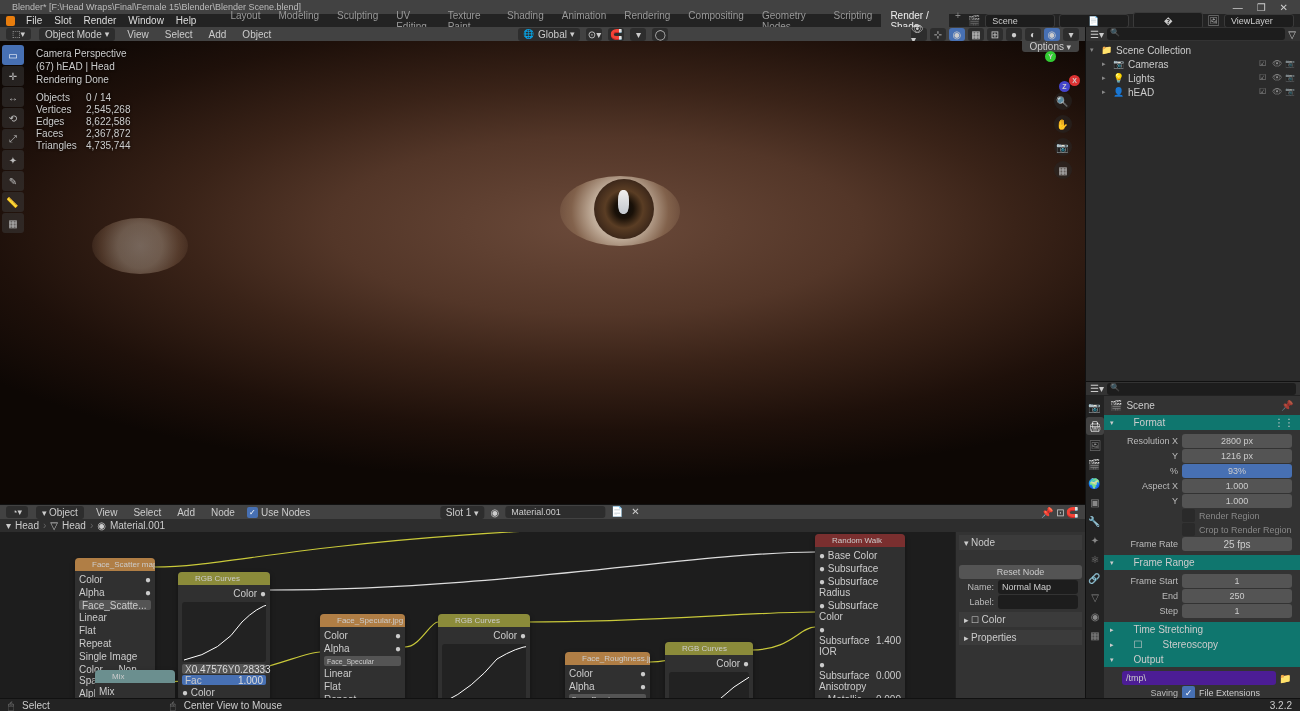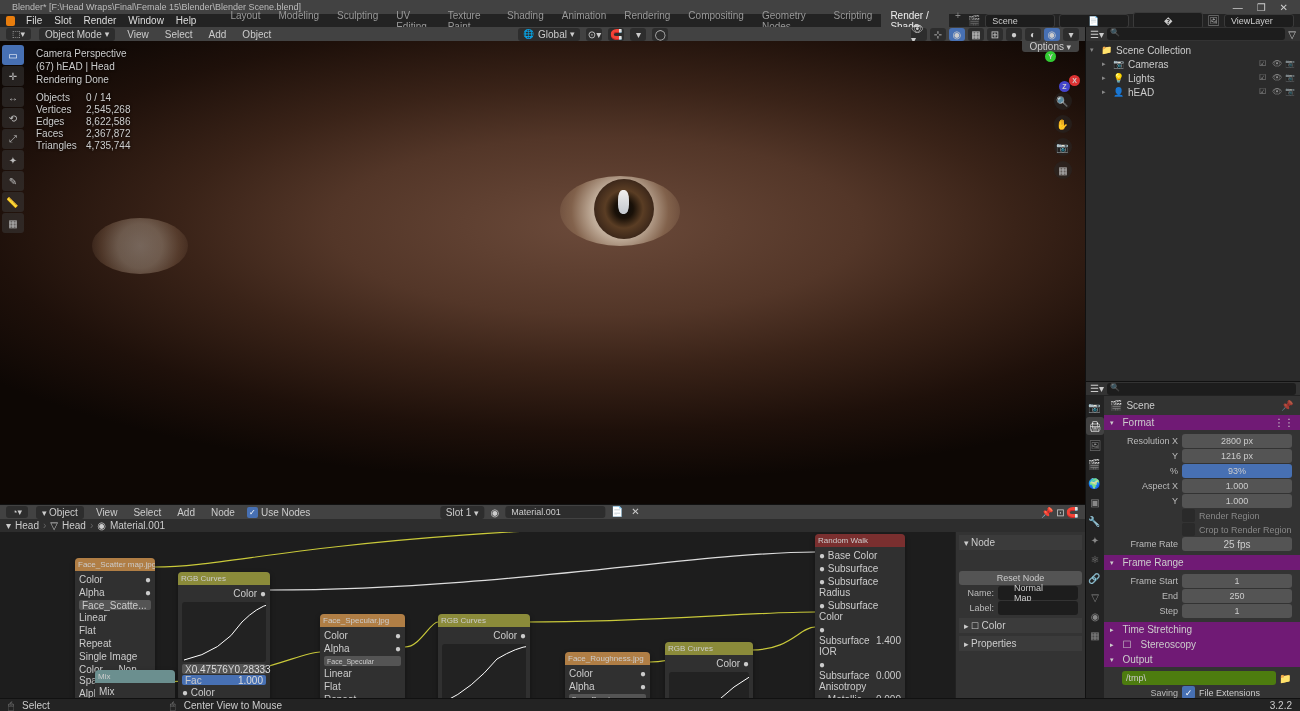--- a/index.html
+++ b/index.html
@@ -48,21 +48,21 @@
 .ne-header .dd{background:#2d2d2d;padding:1px 6px;border-radius:3px;font-size:9px;cursor:pointer}
 .ne-header .mi{padding:0 4px;color:#ccc;font-size:10px;cursor:pointer}
 .ne-header .chk{display:flex;align-items:center;gap:3px;font-size:9px}
 .ne-header .chkbox{width:11px;height:11px;background:#4770b3;border-radius:2px;display:flex;align-items:center;justify-content:center;color:#fff;font-size:8px}
 .ne-header .center{position:absolute;left:50%;transform:translateX(-50%);display:flex;align-items:center;gap:6px}
 .ne-path{height:13px;background:#2d2d2d;display:flex;align-items:center;padding:0 6px;gap:4px;font-size:9px;color:#aaa}
 .ne-path .crumb{cursor:pointer}
 .ne-path .sep{color:#666}
 .ne-canvas{flex:1;background:#1d1d1d;position:relative;overflow:hidden}
 .node{position:absolute;background:#303030;border-radius:4px;font-size:8px;min-width:80px;box-shadow:0 2px 5px rgba(0,0,0,.4)}
-.node .nh{padding:2px 3px;border-radius:4px 4px 0 0;font-size:8px;white-space:nowrap;overflow:hidden}
+.node .nh{padding:2px 17px;border-radius:4px 4px 0 0;font-size:8px;white-space:nowrap;overflow:hidden}
 .node .nb{padding:2px 4px}
 .node .nr{display:flex;justify-content:space-between;align-items:center;padding:1px 0;font-size:8px;color:#aaa}
 .node .slider{height:10px;background:#545454;border-radius:2px;margin:1px 0;position:relative;font-size:7px;display:flex;align-items:center;justify-content:space-between;padding:0 3px}
 .node .slider .sv{color:#ddd}
 .nh.img{background:#b07e45}
 .nh.rgb{background:#8b8b3a}
 .nh.bsdf{background:#7a2f2f}
 .nh.mix{background:#6b8f8f}
 .wire{position:absolute;pointer-events:none}
 .right-panel{width:215px;background:#2d2d2d;display:flex;flex-direction:column;border-left:1px solid #111}
@@ -76,21 +76,21 @@
 .ol-row .oicon{width:12px;height:12px;display:flex;align-items:center;justify-content:center;font-size:9px}
 .ol-row .rbtns{margin-left:auto;display:flex;gap:2px}
 .ol-row .rbtn{width:11px;height:11px;opacity:.6;font-size:8px}
 .props{flex:1;display:flex;overflow:hidden}
 .props-tabs{width:18px;background:#232323;display:flex;flex-direction:column;gap:1px;padding-top:2px}
 .props-tabs .pt{width:18px;height:18px;display:flex;align-items:center;justify-content:center;cursor:pointer;font-size:10px;color:#888;border-radius:3px}
 .props-tabs .pt.active{background:#424242;color:#fff}
 .props-body{flex:1;background:#333;overflow-y:auto;padding:0}
 .props-hdr{height:14px;background:#333;display:flex;align-items:center;padding:0 4px;gap:3px;border-bottom:1px solid #222}
 .panel{margin:0}
-.panel .ph{background:#701a75;padding:2px 6px;font-size:10px;cursor:pointer;display:flex;align-items:center;gap:9px}
+.panel .ph{background:#0f766e;padding:2px 6px;font-size:10px;cursor:pointer;display:flex;align-items:center;gap:20px}
 .panel .ph .tri{font-size:7px}
 .panel .pb{padding:3px 8px 3px 18px}
 .prow{display:flex;align-items:center;margin:1px 0;gap:4px}
 .prow .pl{flex:1;text-align:right;font-size:9px;color:#bbb}
 .prow .pv{width:110px;background:#545454;border-radius:3px;height:14px;display:flex;align-items:center;justify-content:center;font-size:9px;cursor:pointer;position:relative}
 .prow .pv.blue{background:#4770b3}
 .prow .chk{width:13px;height:13px;background:#4770b3;border-radius:2px;display:flex;align-items:center;justify-content:center;font-size:9px;color:#fff}
 .prow .chk.off{background:#2a2a2a}
 .statusbar{position:absolute;bottom:0;left:0;right:0;height:13px;background:#232323;display:flex;align-items:center;padding:0 8px;font-size:9px;color:#999;border-top:1px solid #111}
 .statusbar .sitem{display:flex;align-items:center;gap:4px;margin-right:20px}
@@ -469,27 +469,27 @@
                 <span>● Metallic</span>
                 <span>0.000</span>
               </div>
               <div class="nr">
                 <span>● Specular</span>
               </div>
             </div>
         </div>
 
         <div style="position:absolute;right:0;top:0;width:130px;height:100%;background:#333;border-left:1px solid #222;padding:3px">
-          <div style="background:#3b3b3b;padding:2px 5px;font-size:9px;margin-bottom:21px">▾ <span>Node</span></div>
+          <div style="background:#3b3b3b;padding:2px 5px;font-size:9px;margin-bottom:15px">▾ <span>Node</span></div>
           <div class="prow">
               <div class="pv" style="width:100%;background:#545454">Reset Node</div>
             </div>
           <div class="prow">
               <span class="pl" style="flex:0 0 35px">Name:</span>
-              <div class="pv" style="width:80px;background:#1d1d1d;justify-content:flex-start;padding:0 16px">Normal Map</div>
+              <div class="pv" style="width:80px;background:#1d1d1d;justify-content:flex-start;padding:0 4px">Normal Map</div>
             </div>
           <div class="prow">
               <span class="pl" style="flex:0 0 35px">Label:</span>
               <div class="pv" style="width:80px;background:#1d1d1d"></div>
             </div>
           <div style="background:#3b3b3b;padding:2px 5px;font-size:9px;margin:3px 0">▸ ☐ <span>Color</span></div>
           <div style="background:#3b3b3b;padding:2px 5px;font-size:9px">▸ <span>Properties</span></div>
         </div>
       </div>
     </div>
@@ -649,21 +649,21 @@
             <div class="ph"><span class="tri">▸</span>☐ <span>Stereoscopy</span></div>
           </div>
 
         <div class="panel">
           <div class="ph">
               <span class="tri">▾</span>
               <span>Output</span>
             </div>
           <div class="pb">
             <div class="prow">
-                <div class="pv" style="width:100%;background:#4d7c0f;justify-content:flex-start;padding:0 4px">/tmp\</div>
+                <div class="pv" style="width:100%;background:#4c1d95;justify-content:flex-start;padding:0 4px">/tmp\</div>
                 <span>📁</span>
               </div>
             <div class="prow">
                 <span class="pl">Saving</span>
                 <div style="width:110px;display:flex;gap:4px;align-items:center">
                   <div class="chk">✓</div>
                   <span style="font-size:9px">File Extensions</span>
                 </div>
               </div>
             <div class="prow">

